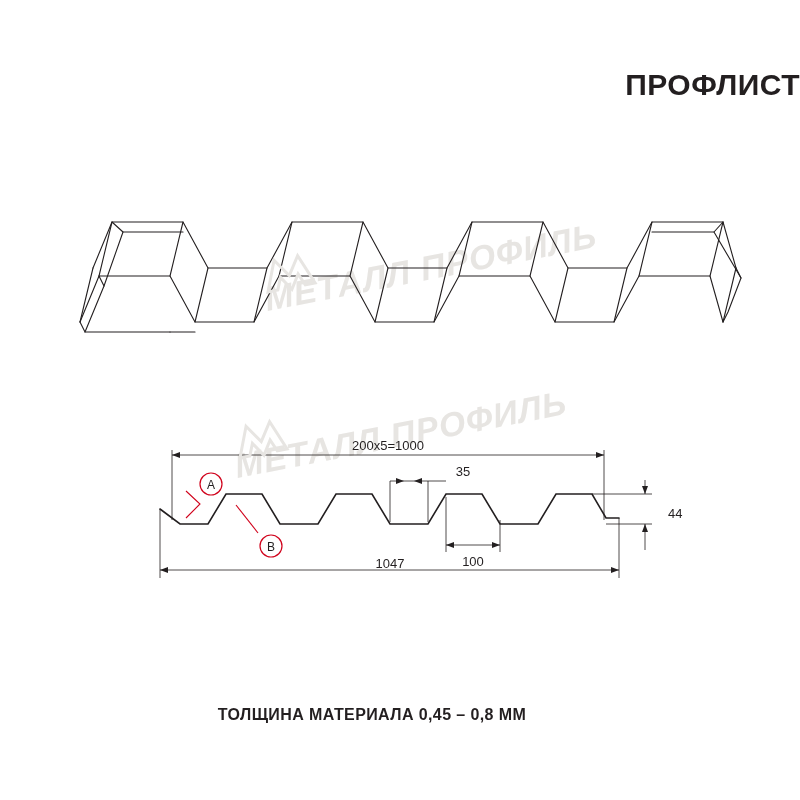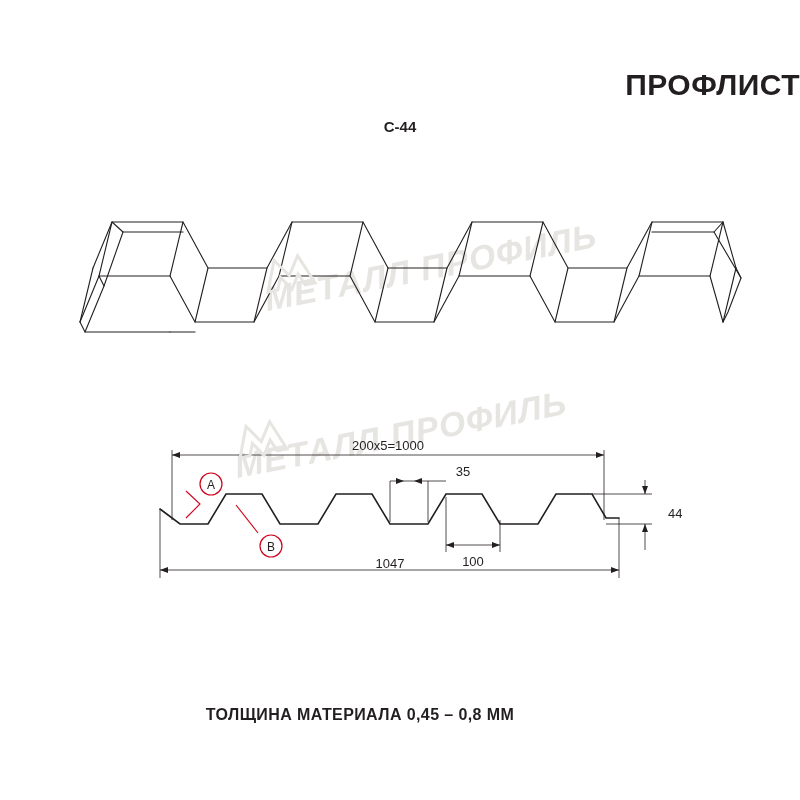--- a/index.html
+++ b/index.html
@@ -38,21 +38,21 @@
     left: 0;
     width: 800px;
     text-align: center;
     font-size: 15px;
     font-weight: bold;
     color: #231f20;
   }
   .footer {
     position: absolute;
     top: 706px;
-    left: 0;
+    left: 12px;
     width: 720px;
     text-align: center;
     font-size: 16px;
     font-weight: bold;
     letter-spacing: 0.4px;
     color: #231f20;
   }
   .drawing {
     position: absolute;
     top: 0;
@@ -82,21 +82,20 @@
     left: 232px;
     transform: rotate(-11deg);
   }
 </style>
 </head>
 <body>
 
 <div class="page">
 
   <div class="title">ПРОФЛИСТ</div>
-  <div class="subtitle">С-44</div>
 
   <div class="wm wm1">
     <span class="wm-text">МЕТАЛЛ ПРОФИЛЬ</span>
   </div>
   <div class="wm wm2">
     <span class="wm-text">МЕТАЛЛ ПРОФИЛЬ</span>
   </div>
 
   <svg class="drawing" width="800" height="800" viewBox="0 0 800 800">
     <g fill="none" stroke="#231f20" stroke-width="1.1" stroke-linejoin="round" stroke-linecap="round">

